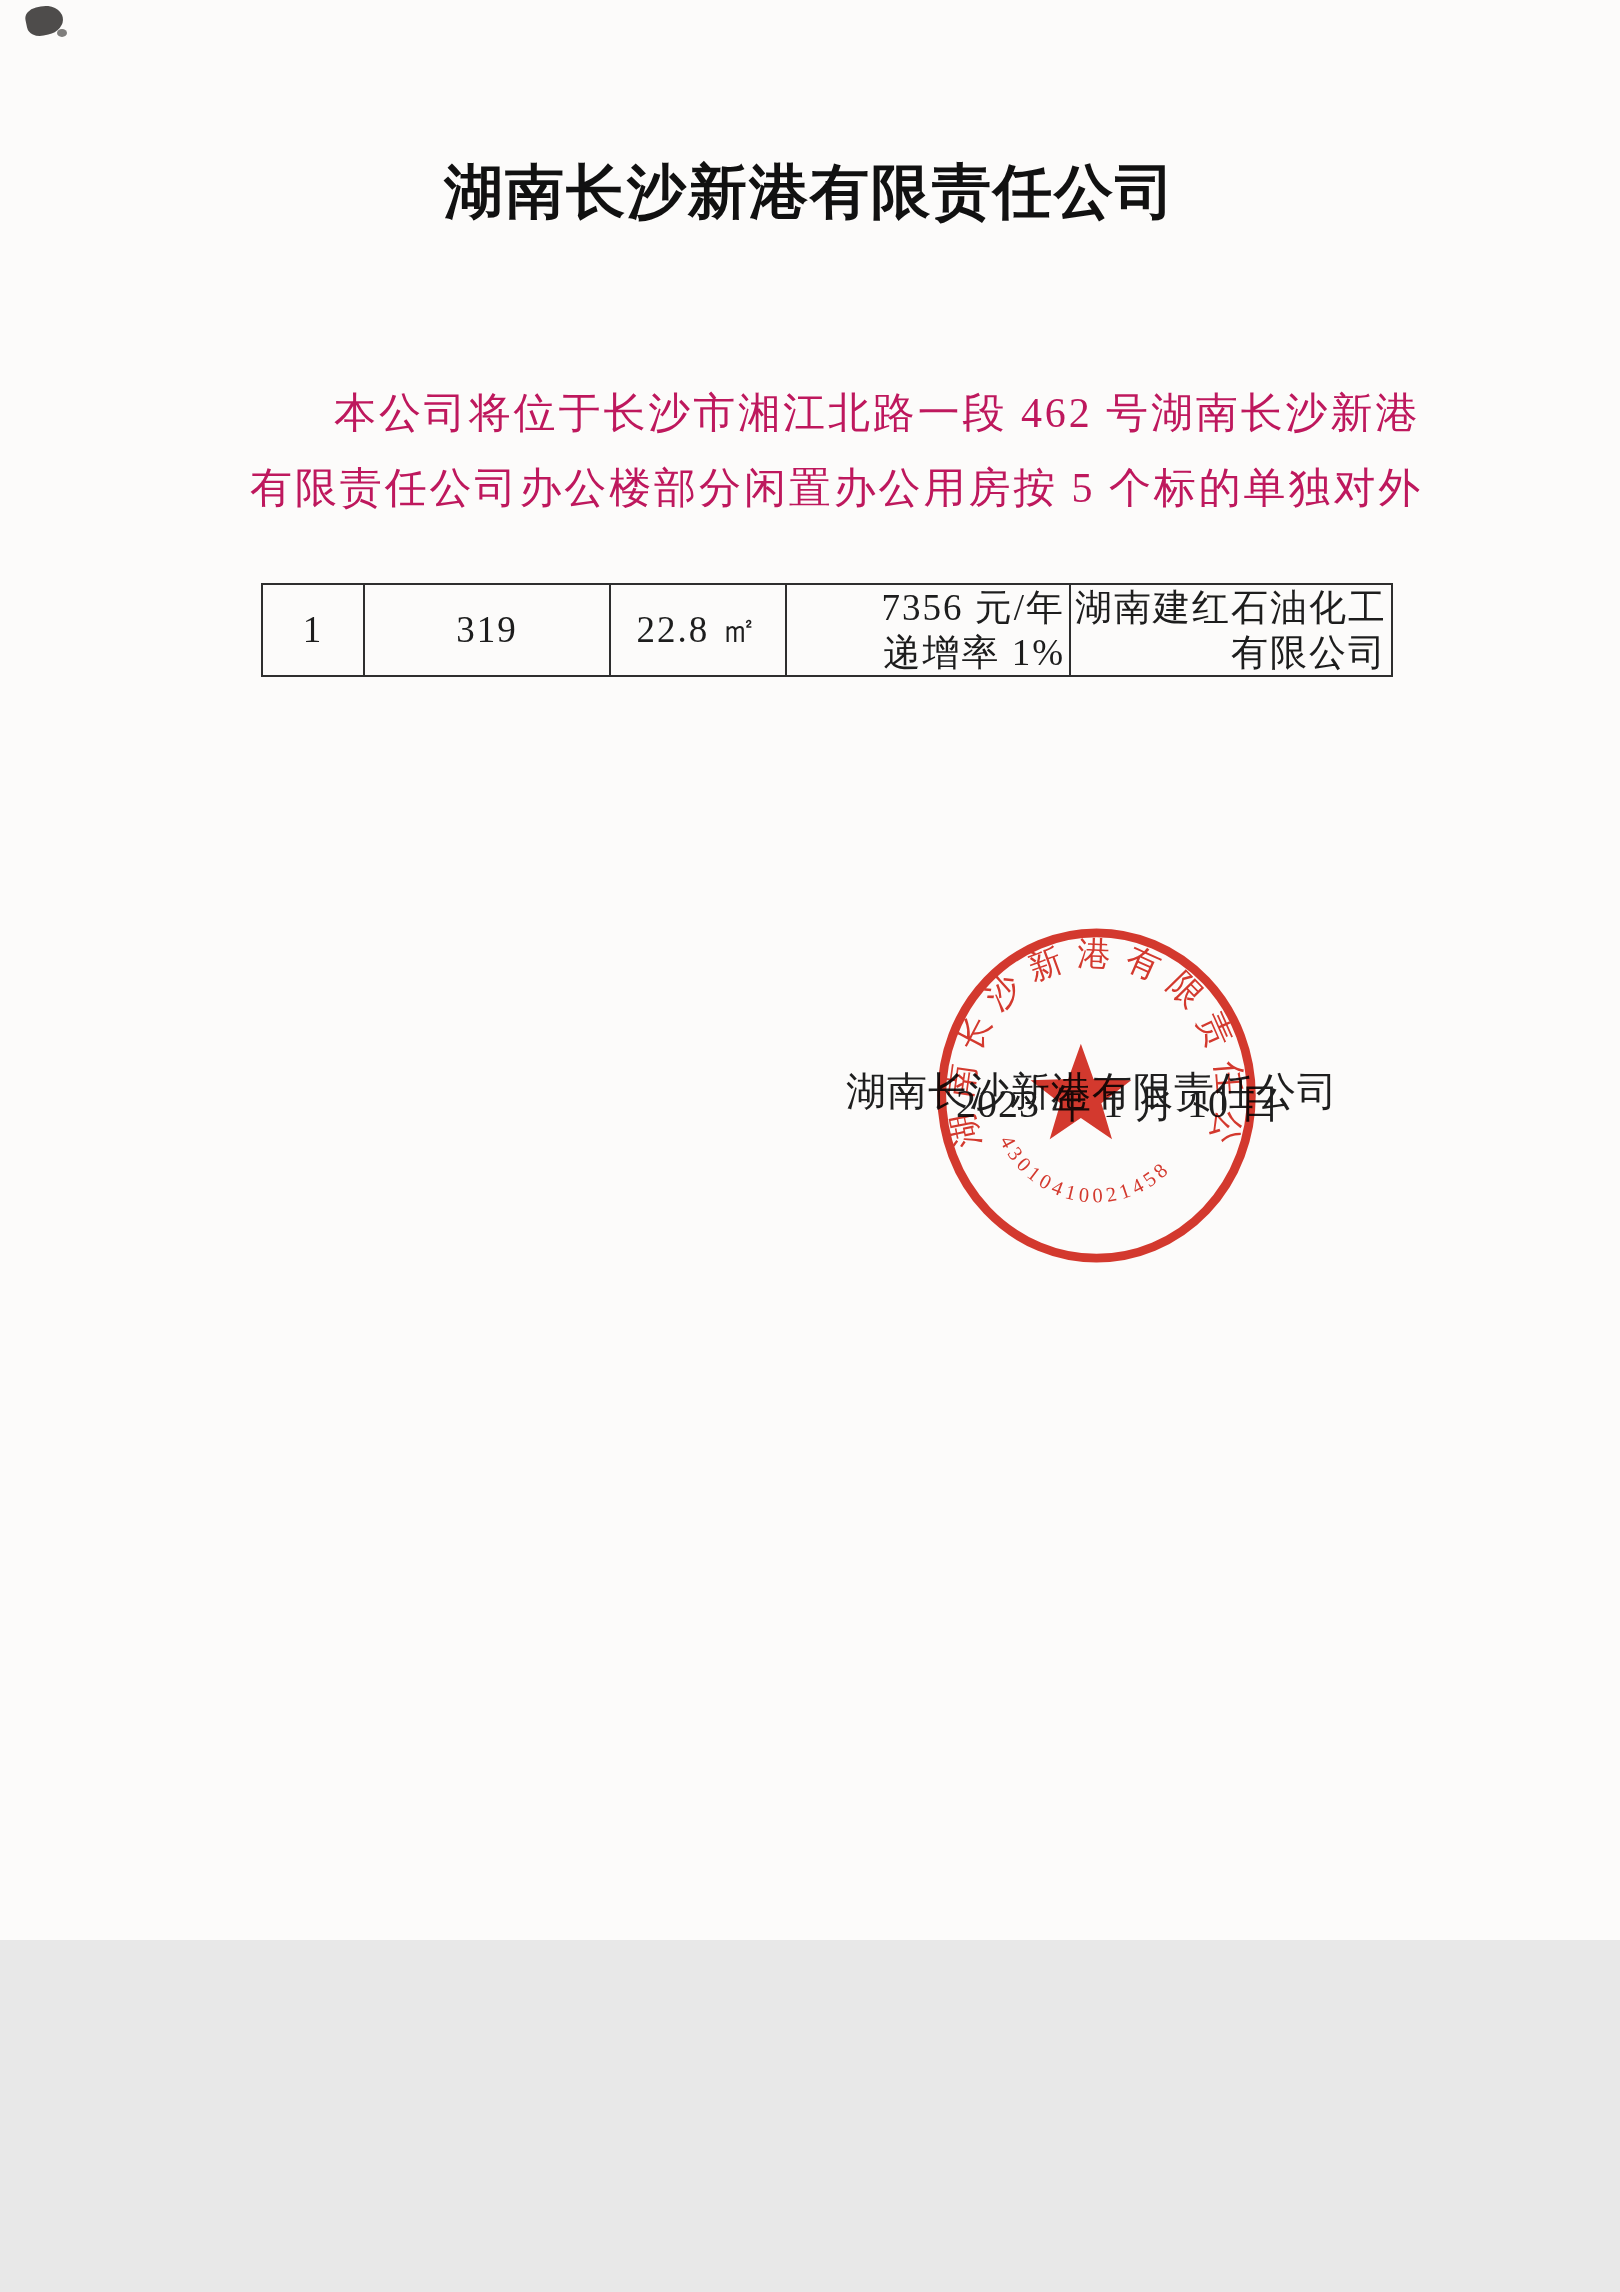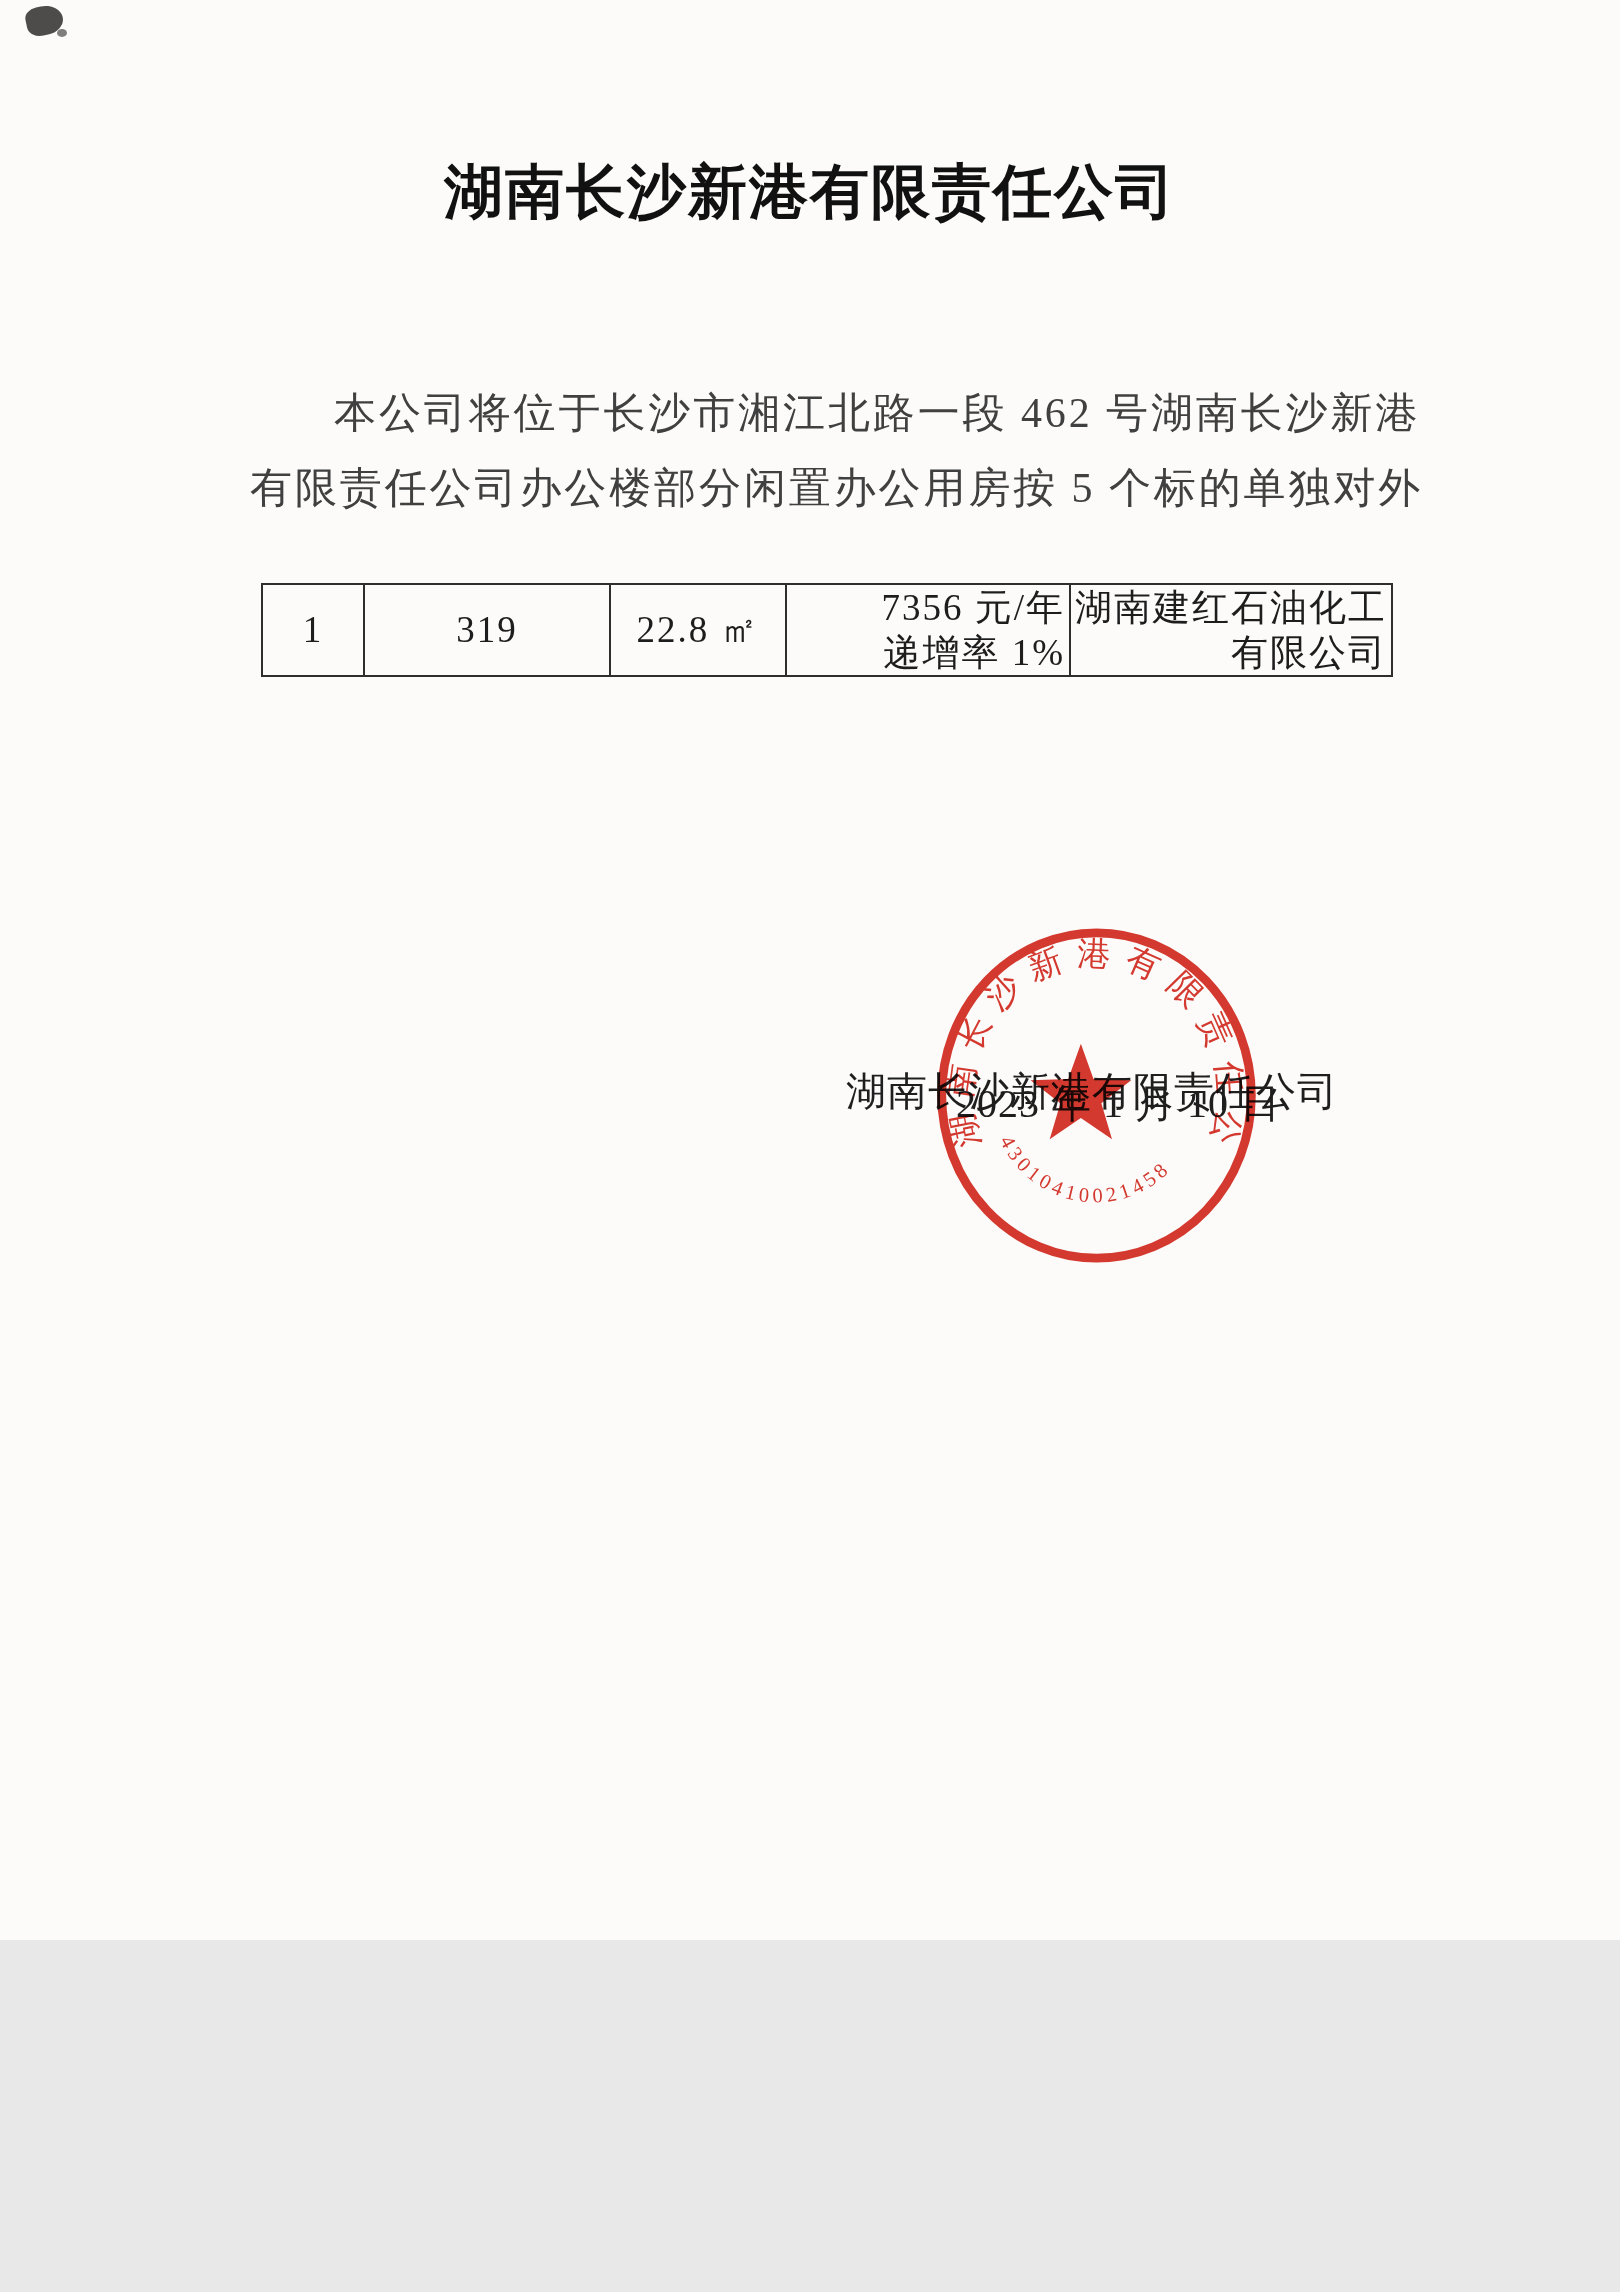--- a/index.html
+++ b/index.html
@@ -24,21 +24,21 @@
   }
   
   .title-block{
     position:absolute;left:0;top:153px;width:1620px;
     text-align:center;font-weight:700;color:#111;
   }
   .title-line{font-size:59px;line-height:78px;letter-spacing:2px;white-space:nowrap;}
   
   .body-block{
     position:absolute;left:250px;top:376px;width:1127px;
-    font-size:42px;color:#404040;
+    font-size:42px;color:#be185d;
   }
   .body-line{white-space:nowrap;line-height:75px;letter-spacing:2.9px;}
   .body-line.indent{padding-left:84px;}
   
   table.doc-table{
     position:absolute;left:261px;top:583px;
     border-collapse:collapse;table-layout:fixed;
     font-size:37px;color:#1d1d1d;
   }
   table.doc-table td{

